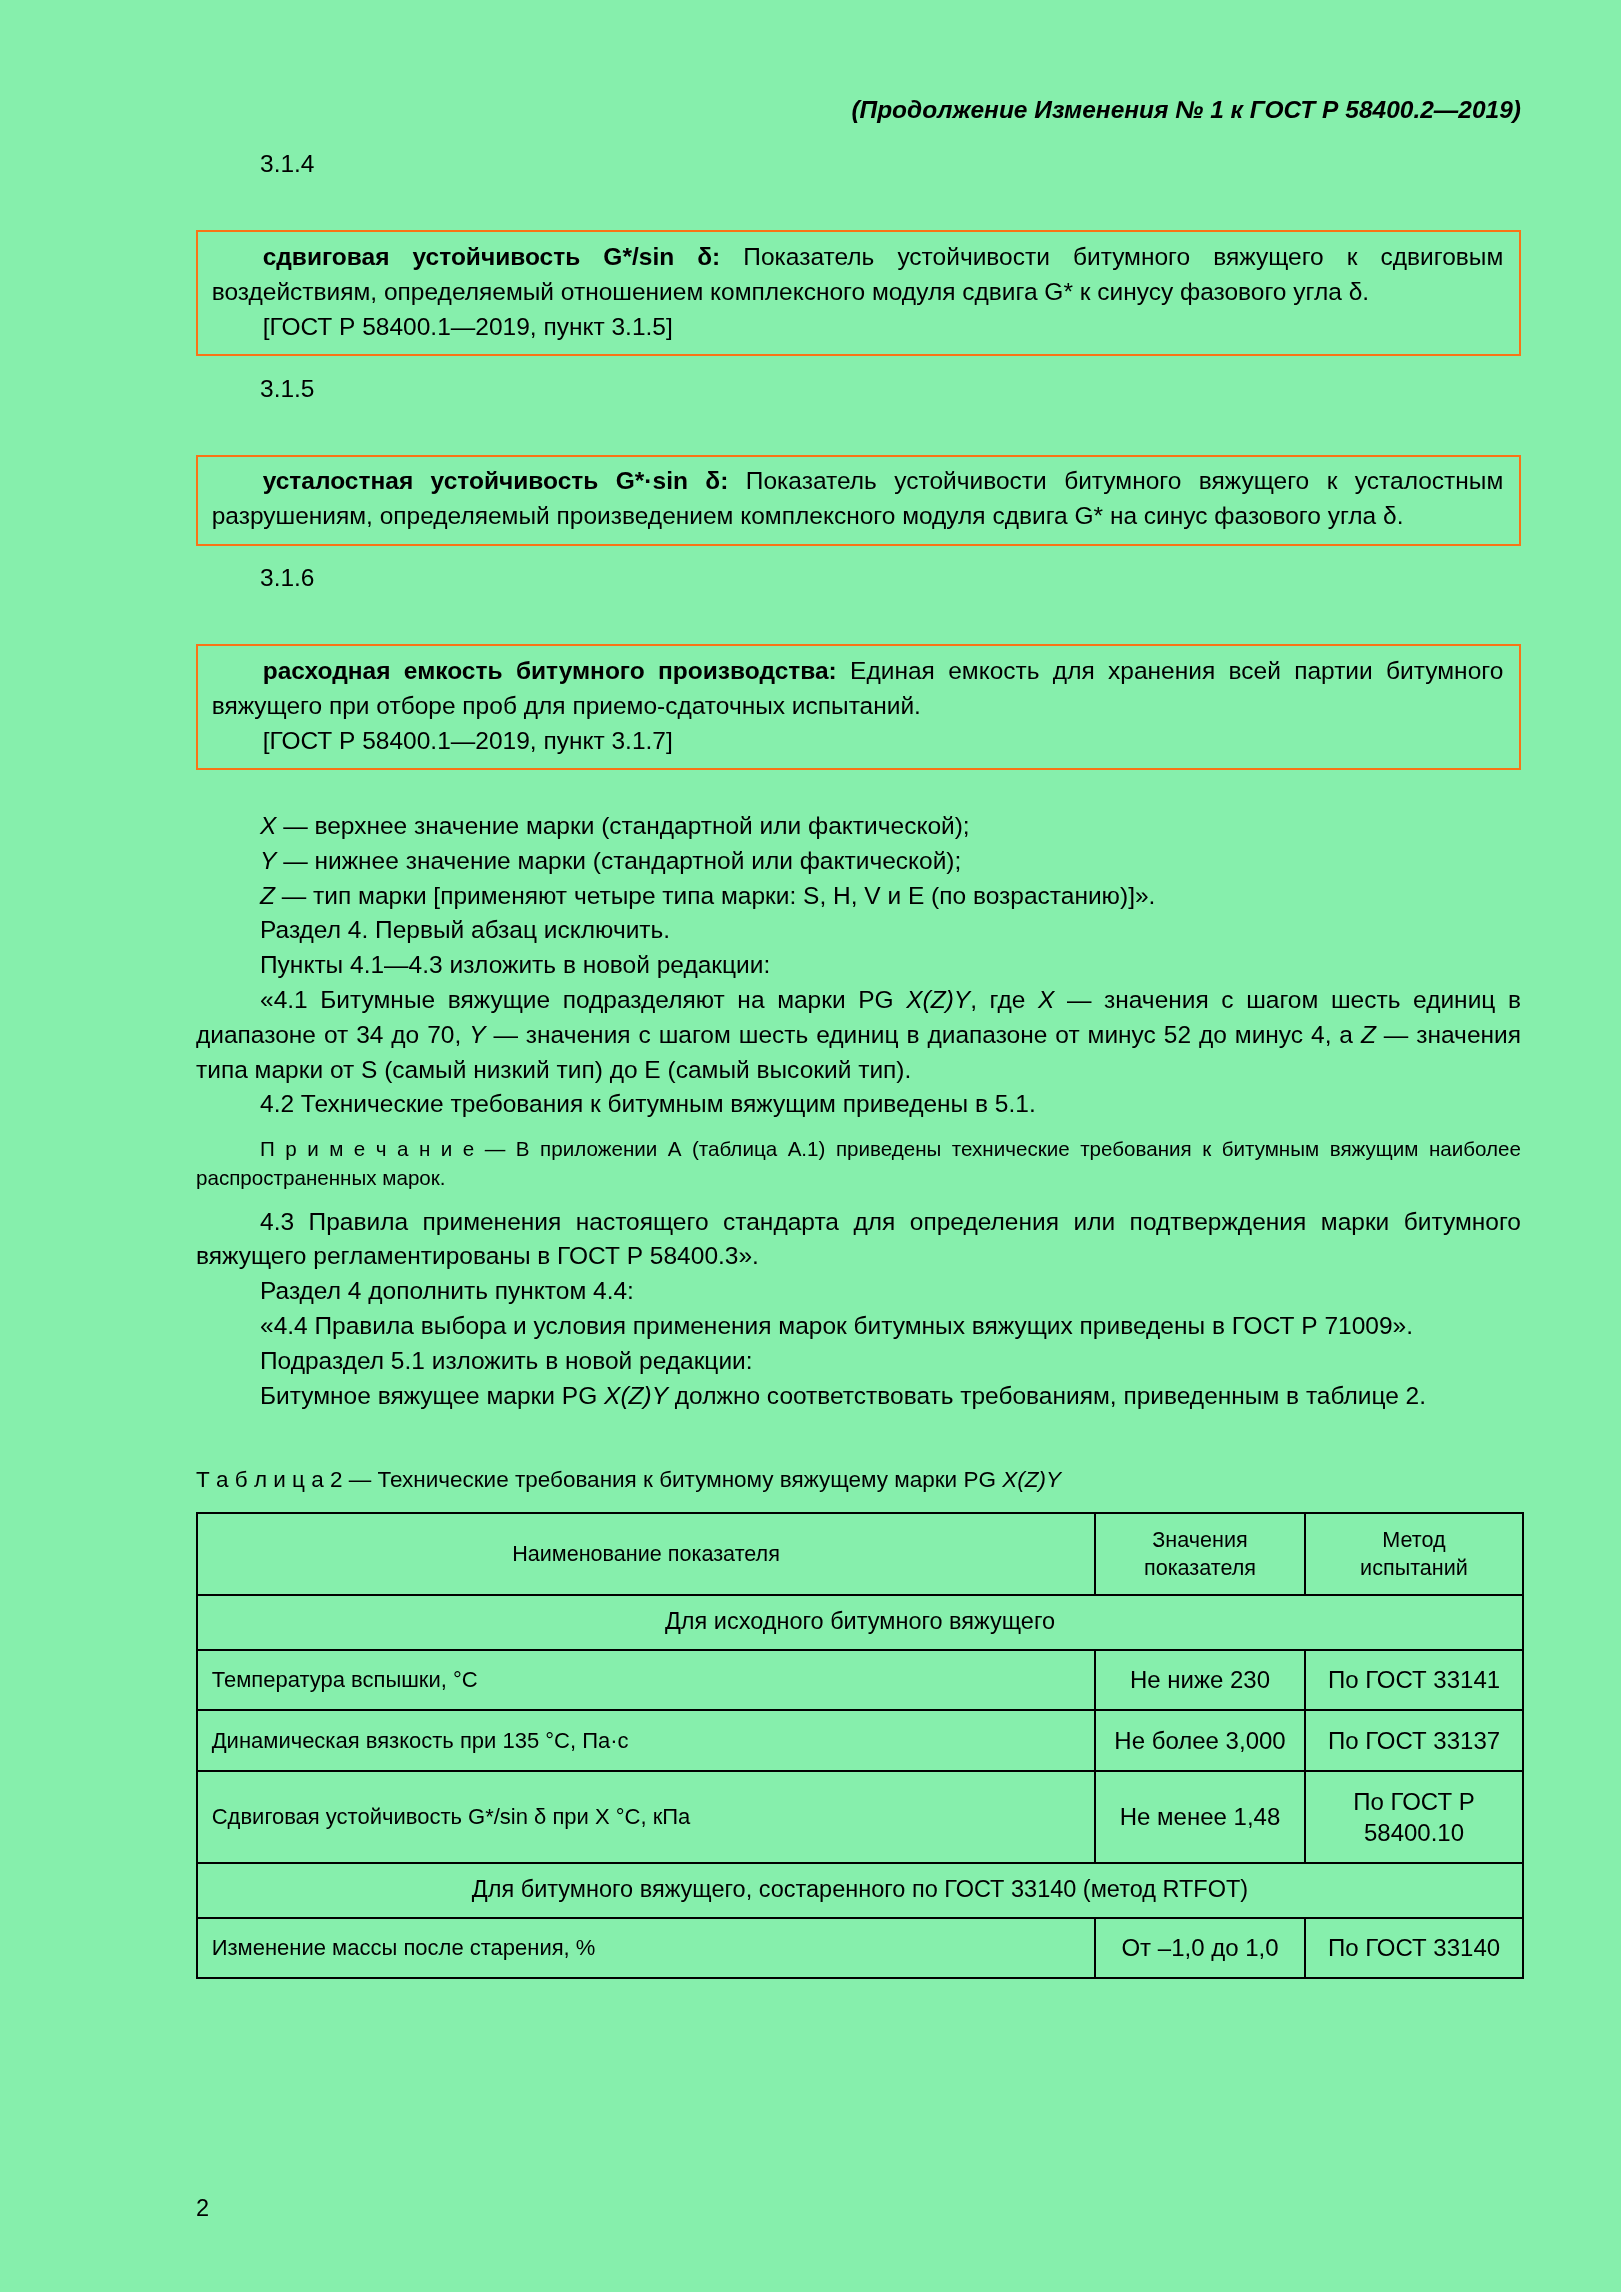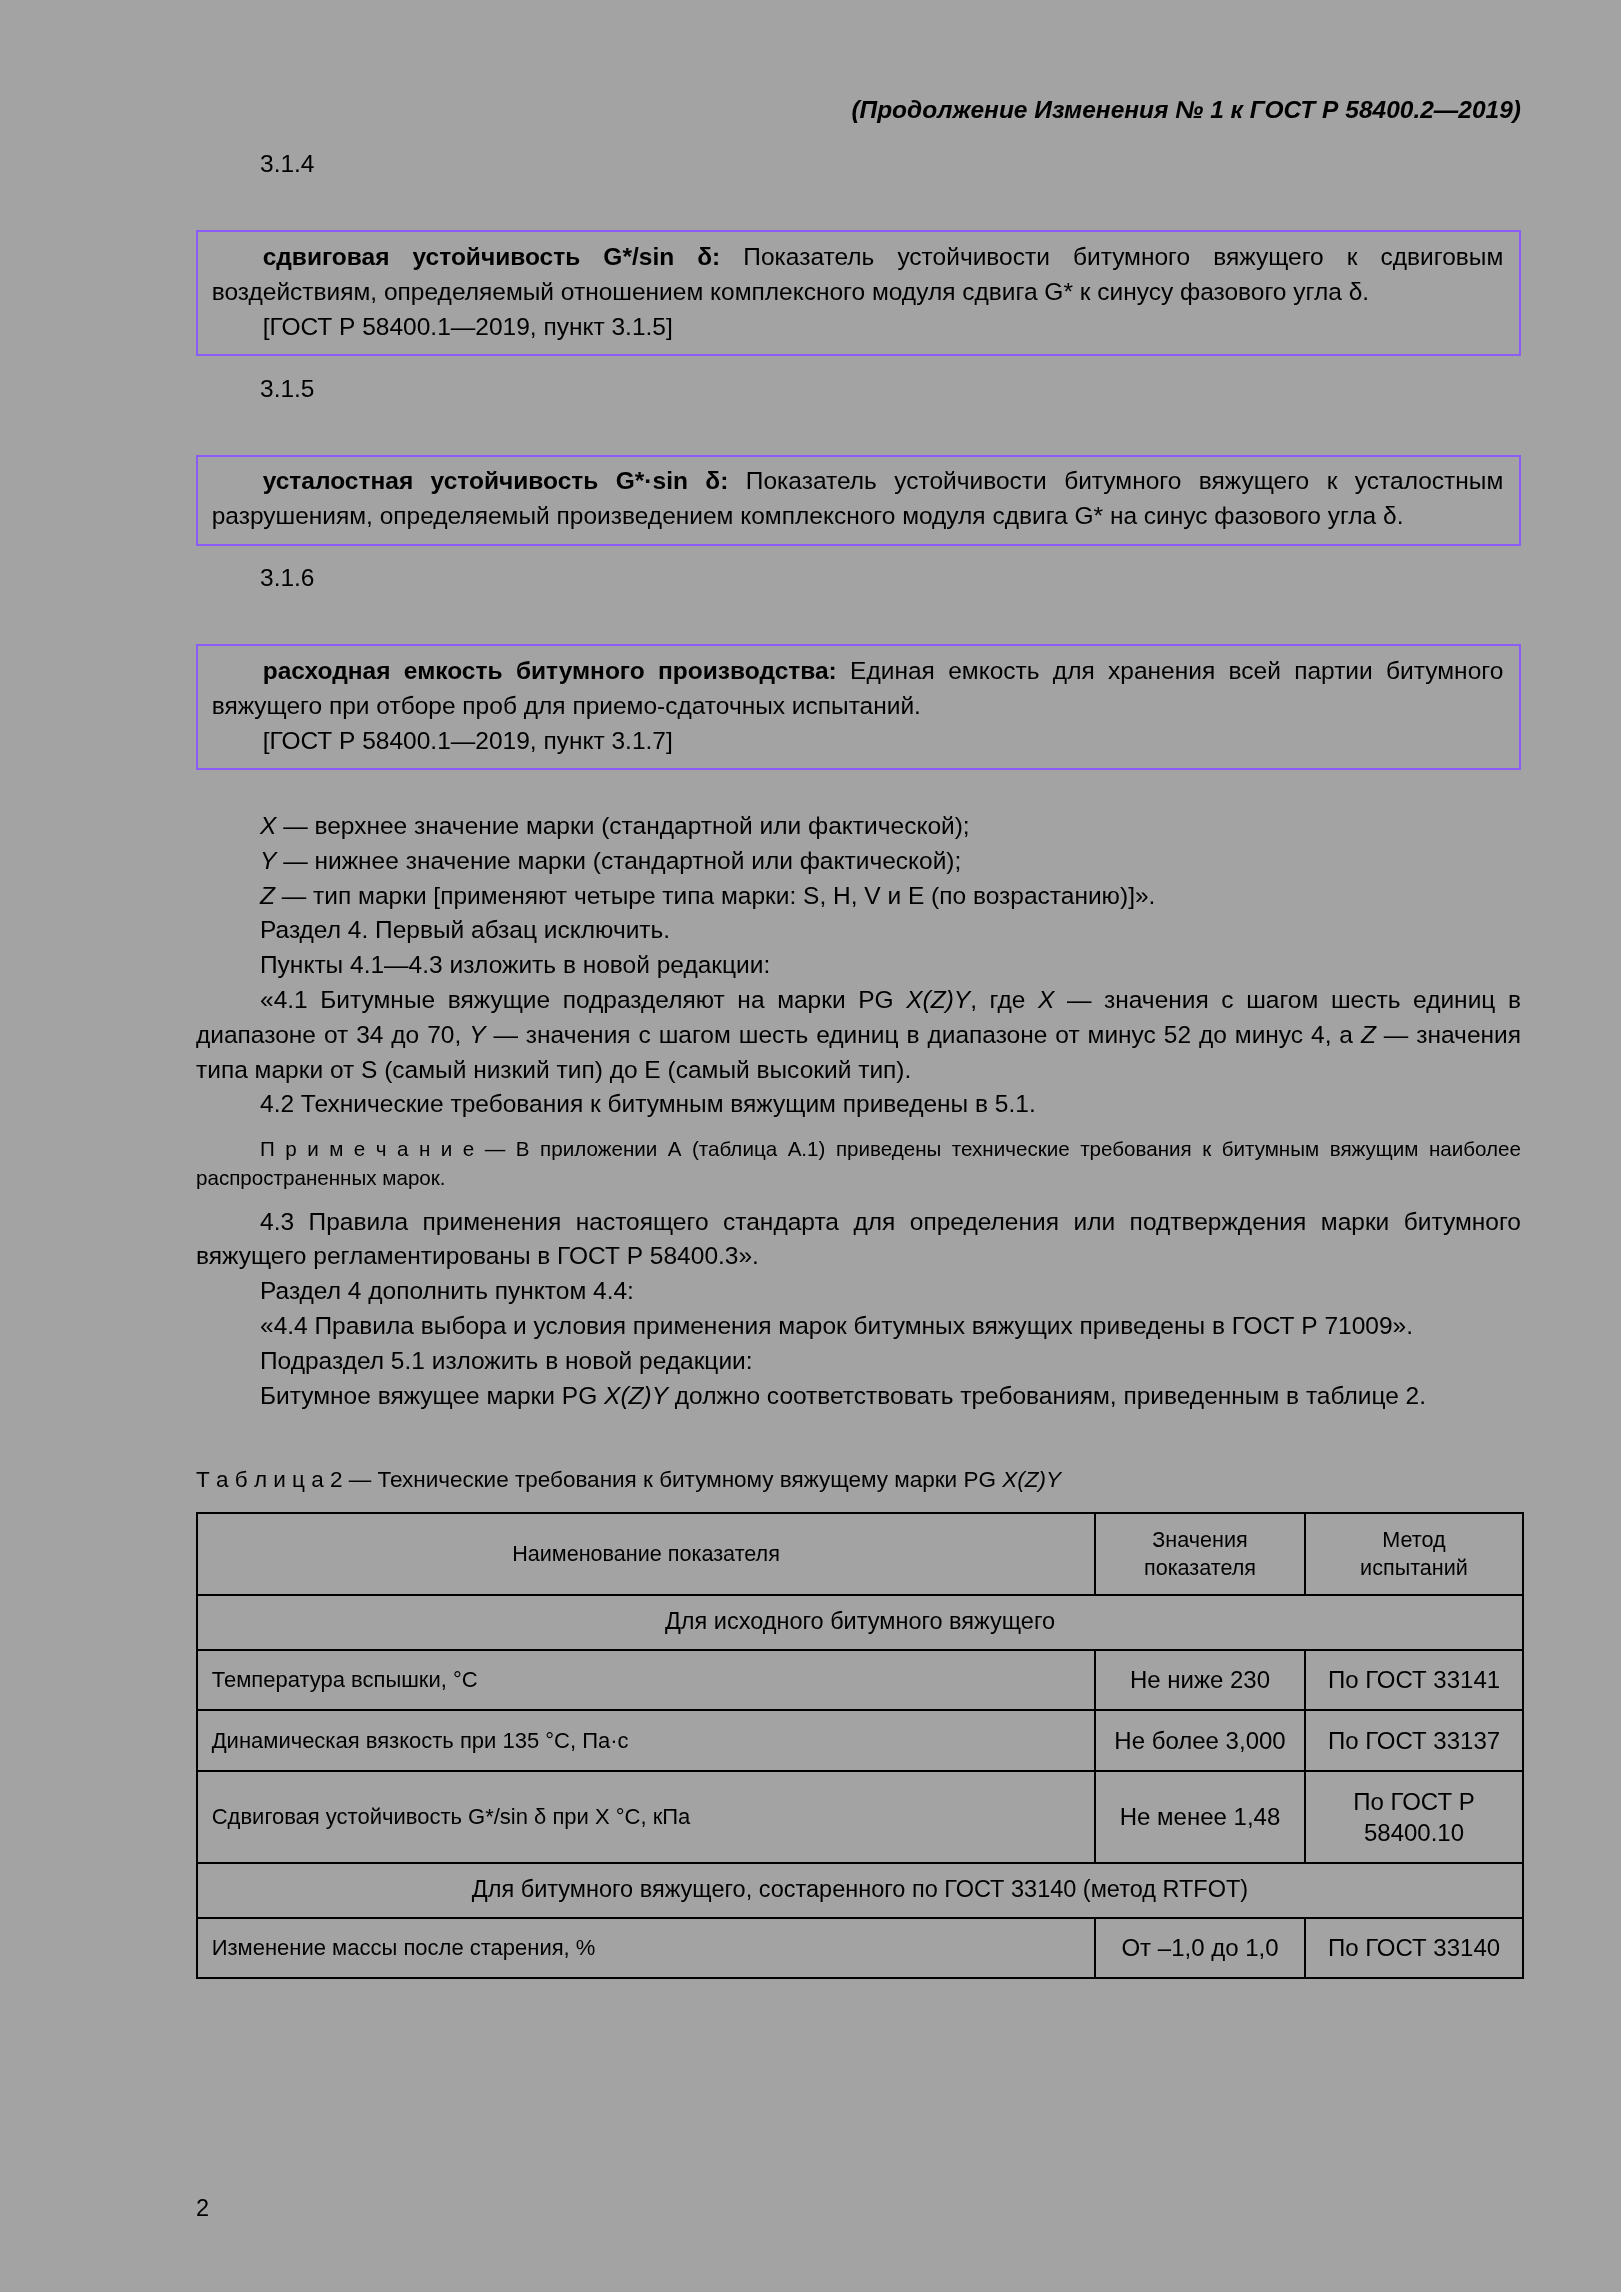--- a/index.html
+++ b/index.html
@@ -2,39 +2,39 @@
 <html><head>
 <meta charset="utf-8">
 <style>
   html, body { margin: 0; padding: 0; background: #ffffff; }
   .page {
     position: relative;
     width: 1621px;
     height: 2293px;
     box-sizing: border-box;
     padding: 93px 100px 0 196px;
-    background: #a3a3a3;
+    background: #86efac;
     color: #000000;
     font-family: "Liberation Sans", sans-serif;
     font-size: 24.5px;
     line-height: 1.42;
     overflow: hidden;
   }
   .header {
     text-align: right;
     font-style: italic;
     font-weight: bold;
     margin-bottom: 19.6px;
   }
   .def-label {
     text-indent: 64px;
     margin: 15.7px 0 9.8px 0;
   }
   .def-box {
-    border: 2px solid #8b5cf6;
+    border: 2px solid #f97316;
     padding: 7.8px 15.7px 9.8px 13.7px;
     margin-top: 48px;
   }
   .def-text { margin: 0; text-align: justify; text-indent: 51px; }
   .def-term { font-weight: bold; }
   .def-cite { margin: 0; text-indent: 51px; }
   .content { margin-top: 39px; }
   .para { margin: 0; text-align: justify; text-indent: 64px; }
   .note {
     font-size: 20.6px;

